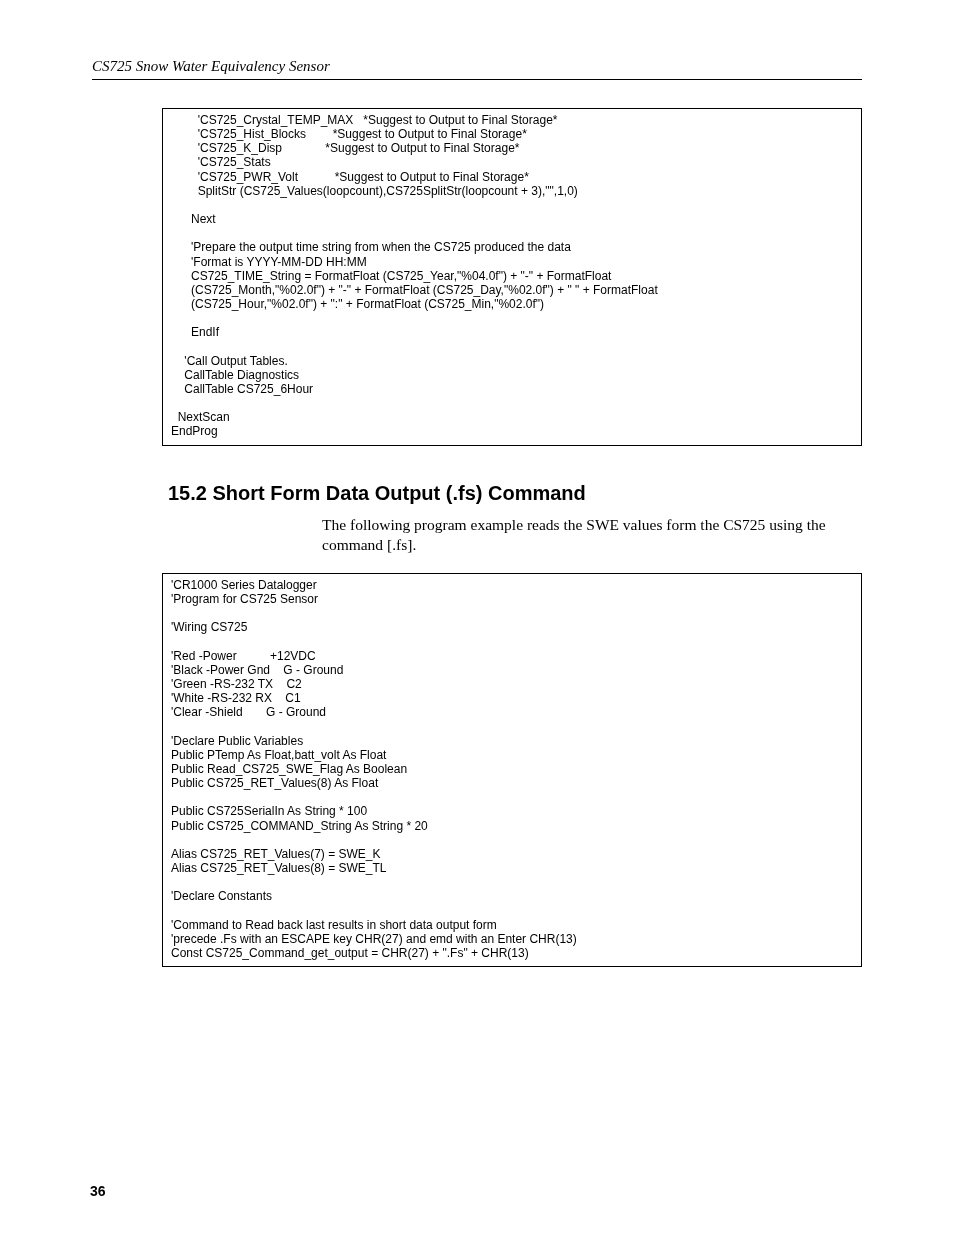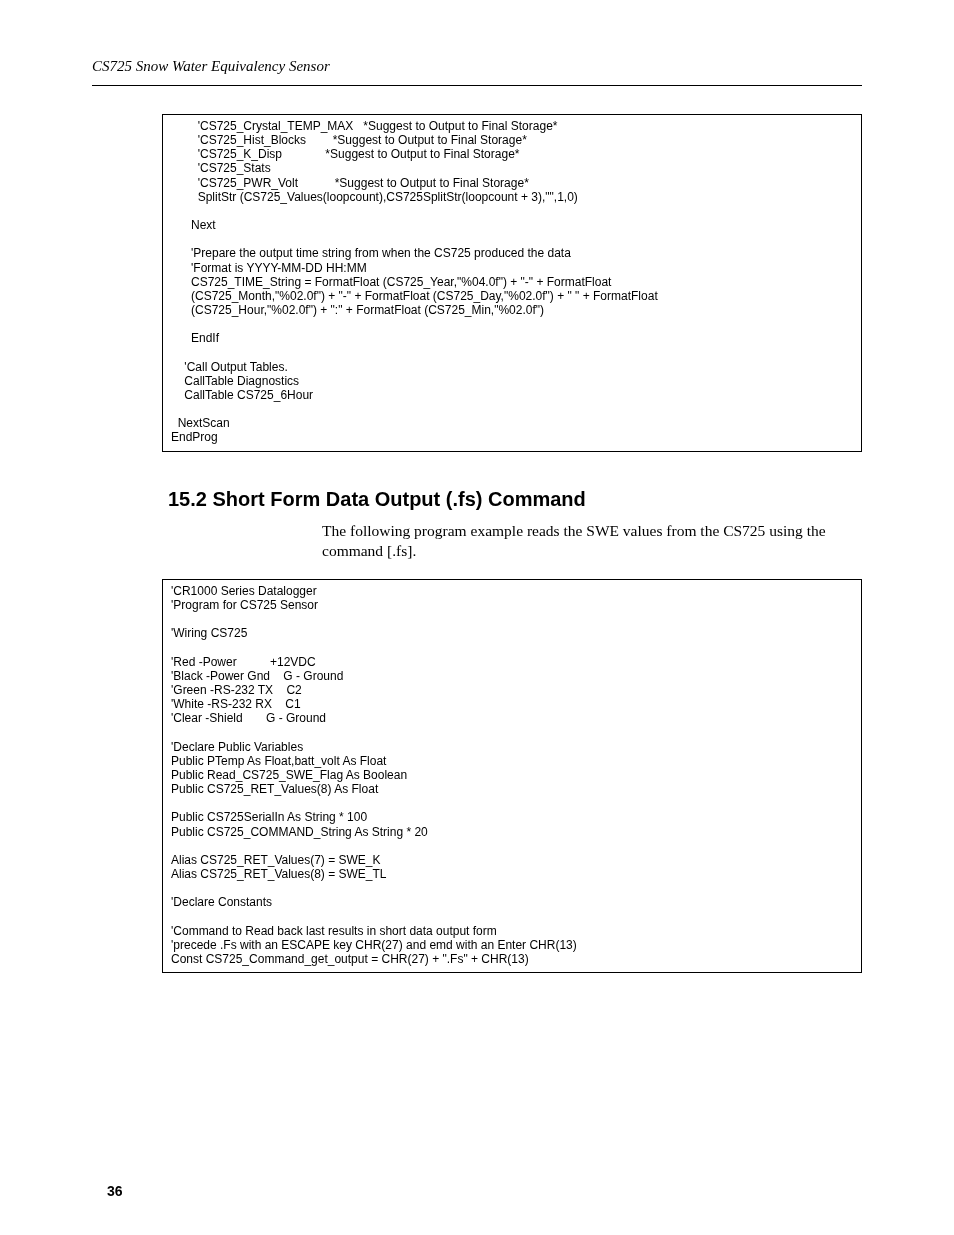--- a/index.html
+++ b/index.html
@@ -13,21 +13,21 @@
     color: #000;
   }
   .page {
     padding: 58px 92px 0 92px;
     box-sizing: border-box;
   }
   .header-line {
     font-style: italic;
     font-size: 15px;
     border-bottom: 1px solid #000;
-    padding-bottom: 10px;
+    padding-bottom: 4px;
     margin-bottom: 28px;
   }
   pre.code-box {
     font-family: "Trebuchet MS", "Verdana", sans-serif;
     font-size: 12px;
     line-height: 1.18;
     border: 1px solid #000;
     padding: 4px 8px 6px 8px;
     margin: 0 0 36px 70px;
     white-space: pre;
@@ -45,21 +45,21 @@
     margin: 0 0 14px 230px;
     max-width: 540px;
   }
   .indent-text {
     font-size: 15.5px;
     line-height: 1.35;
     margin: 0 0 18px 280px;
   }
   .page-number {
     position: absolute;
-    left: 107px;
+    left: 90px;
     bottom: 36px;
     font-family: Arial, Helvetica, sans-serif;
     font-size: 14px;
     font-weight: bold;
   }
 </style>
 </head>
 <body>
 
 <div class="page">
@@ -84,21 +84,21 @@
 
     'Call Output Tables.
     CallTable Diagnostics
     CallTable CS725_6Hour
 
   NextScan
 EndProg</pre>
 
   <div class="section-heading">15.2  Short Form Data Output (.fs) Command</div>
 
-  <p class="body-text">The following program example reads the SWE values from the CS725 using the command [.fs].</p>
+  <p class="body-text">The following program example reads the SWE values form the CS725 using the command [.fs].</p>
 
 
   <div class="indent-text">
   </div>
 
   <pre class="code-box">'CR1000 Series Datalogger
 'Program for CS725 Sensor
 
 'Wiring CS725
 

